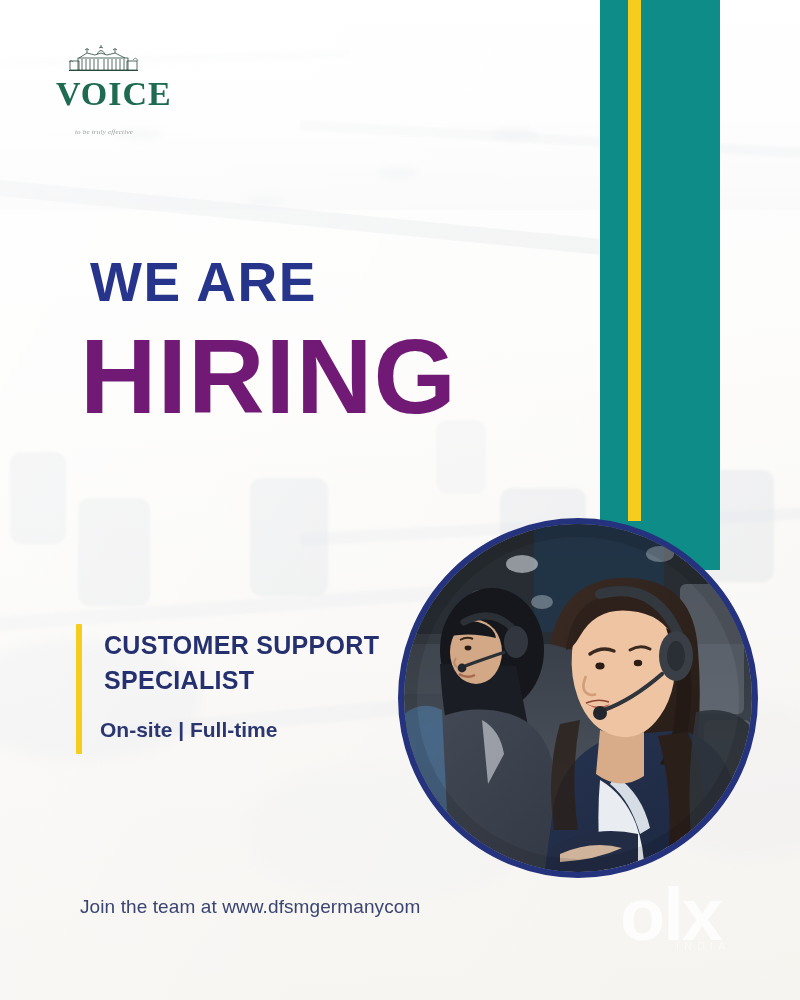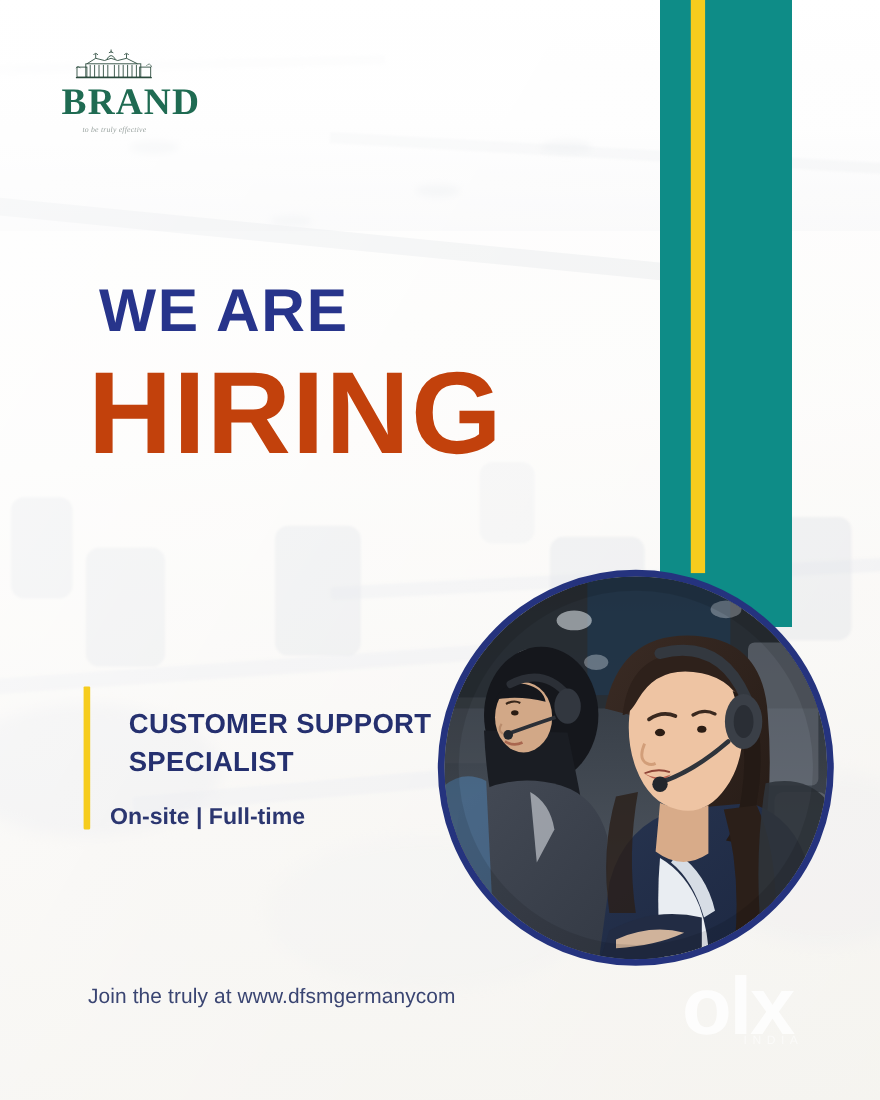--- a/index.html
+++ b/index.html
@@ -102,21 +102,21 @@
     color: #1f6b52;
     line-height: 1;
   }
   .logo-tagline {
     display: block;
     font-family: "Liberation Serif", serif;
     font-style: italic;
     font-size: 7px;
     color: #7e8a86;
     letter-spacing: .2px;
-    margin-top: 4px;
+    margin-top: 18px;
     opacity: .8;
   }
 
   
   .headline {
     position: absolute;
     left: 78px;
     top: 243px;
     width: 520px;
   }
@@ -125,21 +125,21 @@
     font-weight: bold;
     letter-spacing: 1.5px;
     color: #27348b;
     line-height: 1;
     margin: 12px;
   }
   .hiring {
     font-size: 106px;
     font-weight: bold;
     letter-spacing: 1px;
-    color: #c2410c;
+    color: #701a75;
     line-height: 1;
     margin: 13px 0 0 2px;
   }
   .sub-line {
     font-size: 30px;
     font-weight: normal;
     letter-spacing: .2px;
     color: #2e3a72;
     margin: 18px 0 0 2px;
     line-height: 1;
@@ -158,21 +158,21 @@
     width: 6px; height: 130px;
     background: #f6cc1d;
     border-radius: 1px;
   }
   .role-title {
     font-size: 25px;
     font-weight: bold;
     color: #25306f;
     letter-spacing: .3px;
     line-height: 1.38;
-    margin: 17px;
+    margin: 4px;
     max-width: 300px;
   }
   .role-meta {
     font-size: 21px;
     font-weight: bold;
     color: #2b3670;
     margin: 22px 0 0 0;
     line-height: 1;
   }
 
@@ -288,21 +288,21 @@
 
         <path d="M20 11 l0 -4 M48 11 l0 -4"></path>
         <path d="M18 8 q2 -3 4 0 M46 8 q2 -3 4 0"></path>
 
         <line x1="2" y1="28.5" x2="71" y2="28.5" stroke-width="1.1"></line>
 
         <path d="M66 18 q3 -4 5 1" opacity=".7"></path>
         <path d="M2 20 q2 -3 4 0" opacity=".7"></path>
       </g>
     </svg>
-    <span class="logo-word">BRAND</span>
+    <span class="logo-word">VOICE</span>
     <span class="logo-tagline">to be truly effective</span>
   </div>
 
   <div class="headline">
     <div class="we-are">WE ARE</div>
     <div class="hiring">HIRING</div>
   </div>
 
   <div class="role">
     <div class="role-bar"></div>
@@ -413,20 +413,20 @@
           </g>
 
           <path d="M292 188 q36 -8 56 16 l0 144 l-58 0 q-10 -88 2 -160z" fill="#2f343b" opacity=".9"></path>
 
           <circle cx="174" cy="174" r="174" fill="none" stroke="#000" stroke-width="26" opacity=".10"></circle>
         </g>
       </svg>
     </div>
   </div>
 
-  <div class="footer-text">Join the truly at www.dfsmgermanycom</div>
+  <div class="footer-text">Join the team at www.dfsmgermanycom</div>
 
   <div class="watermark">
     <div class="wm-text">olx</div>
     <div class="wm-sub">INDIA</div>
   </div>
 
 </div>
 
 </body></html>

